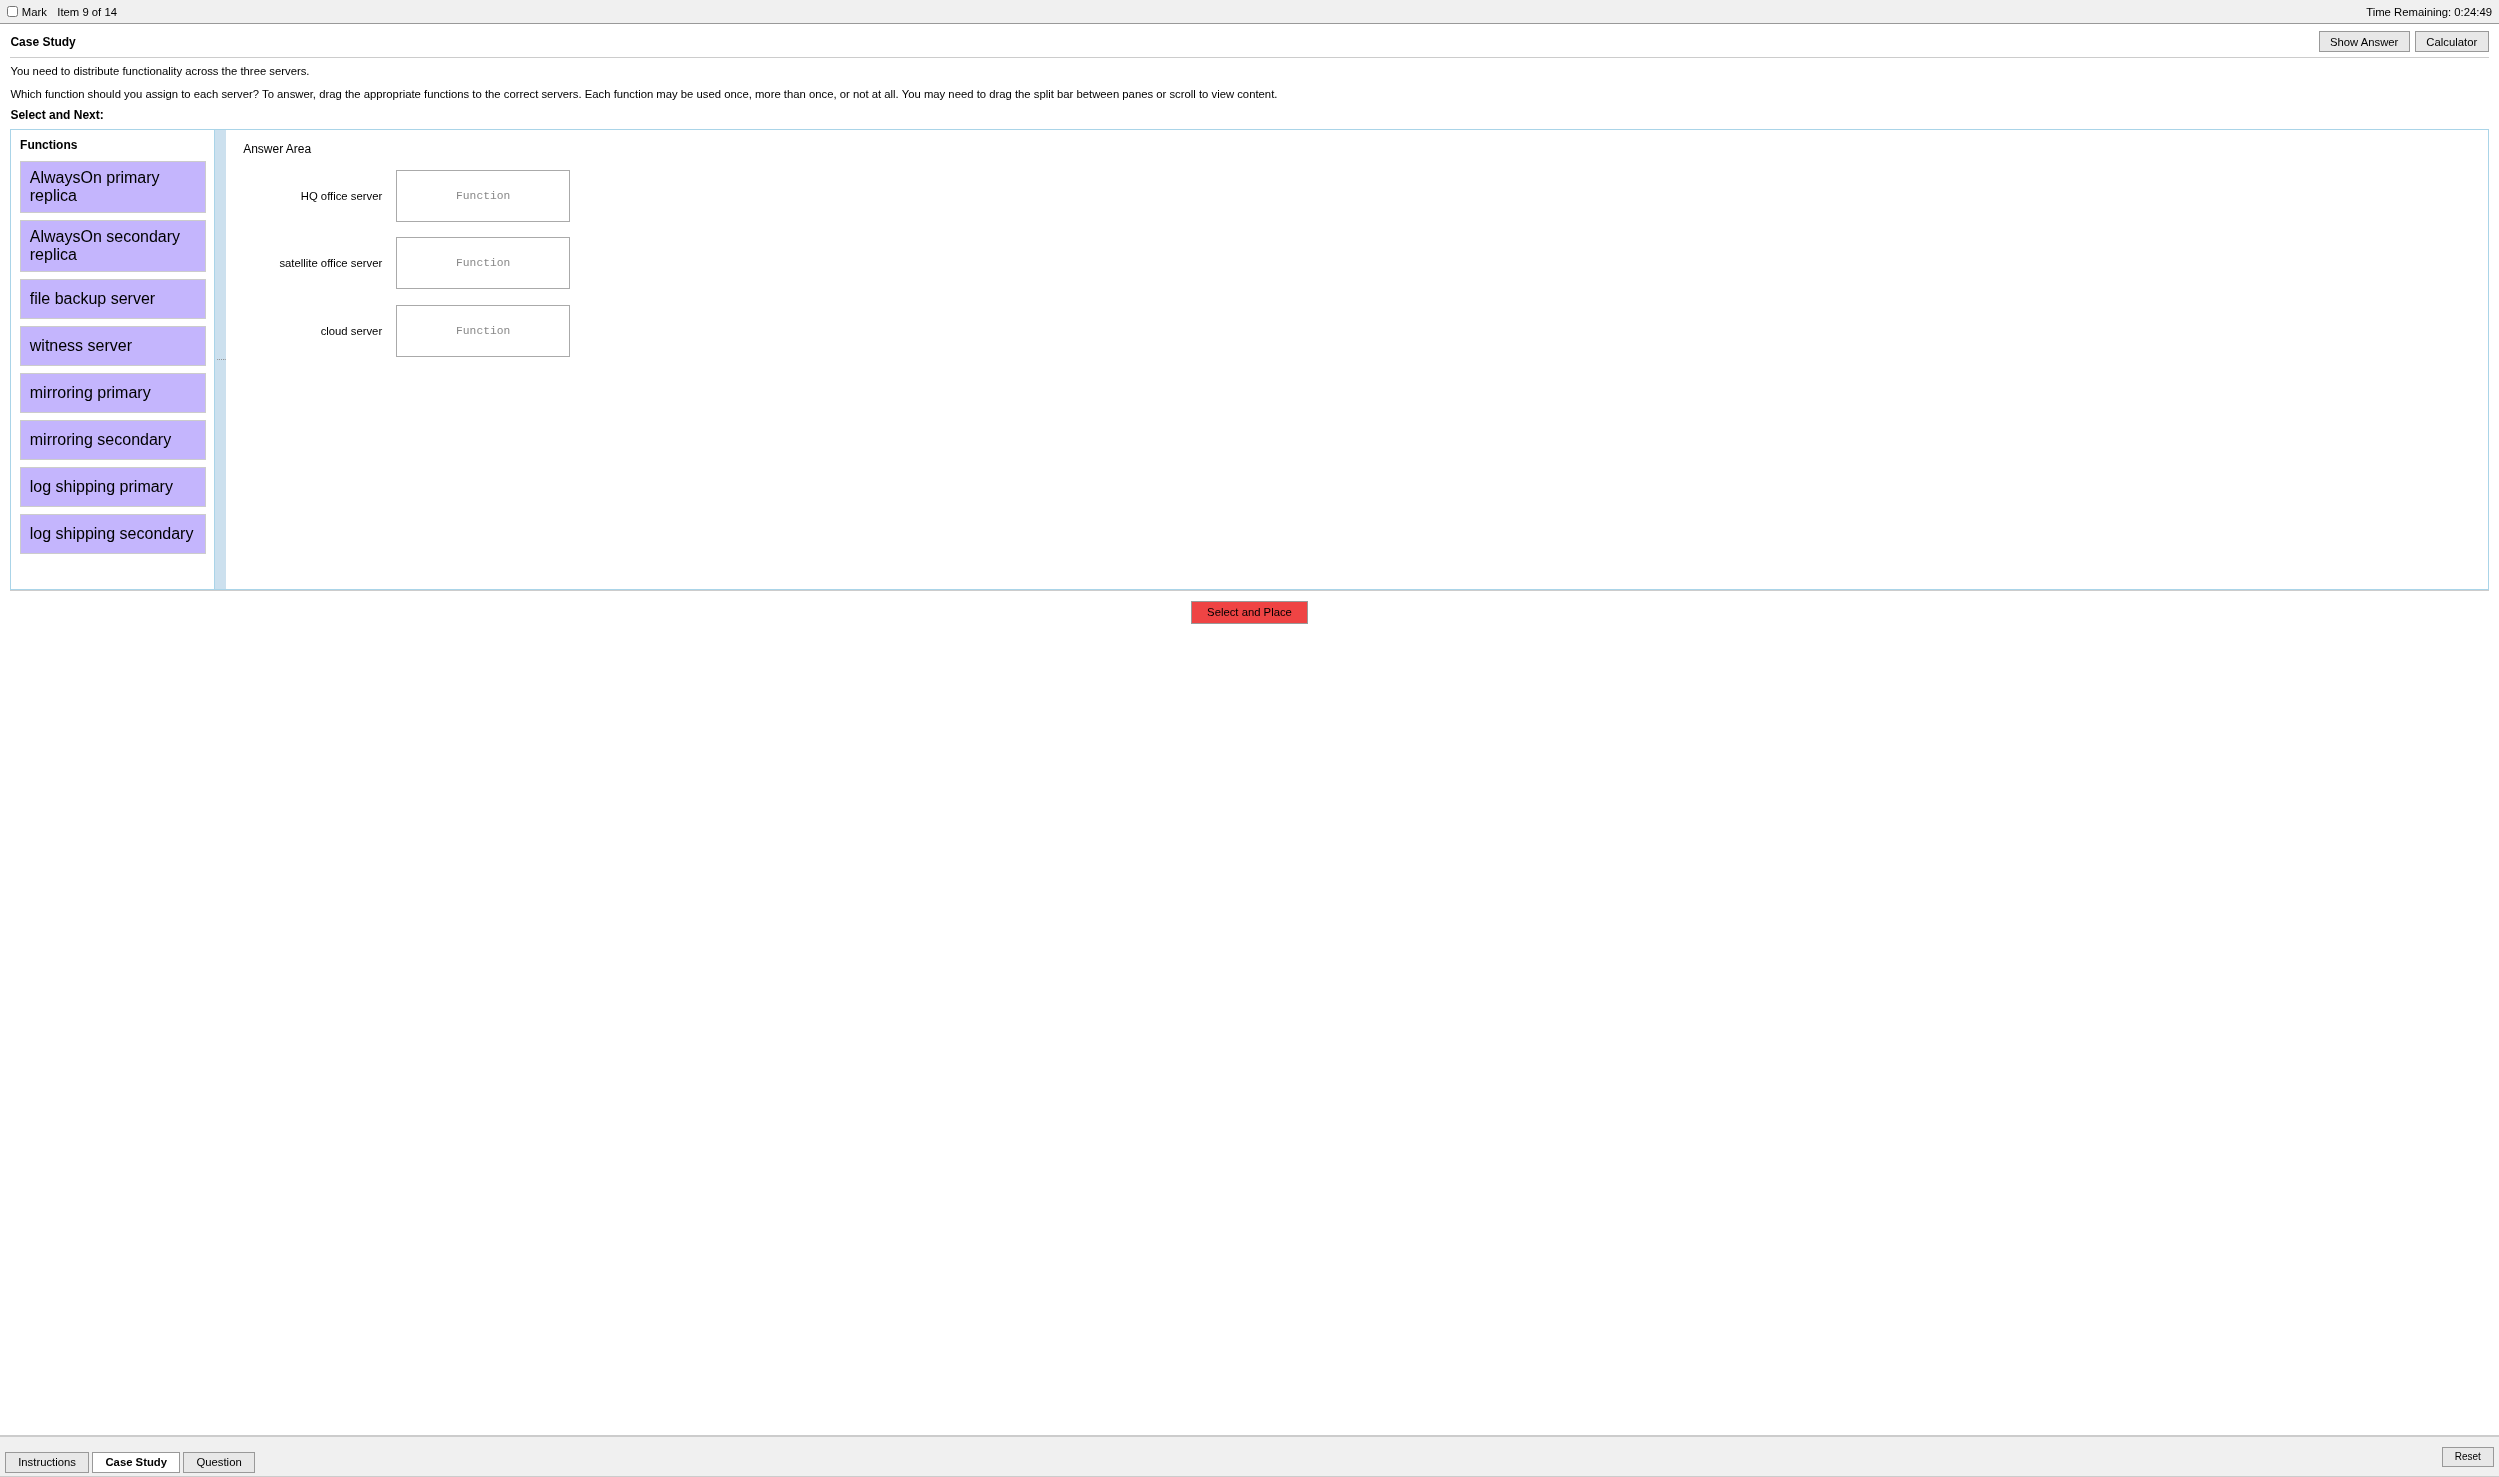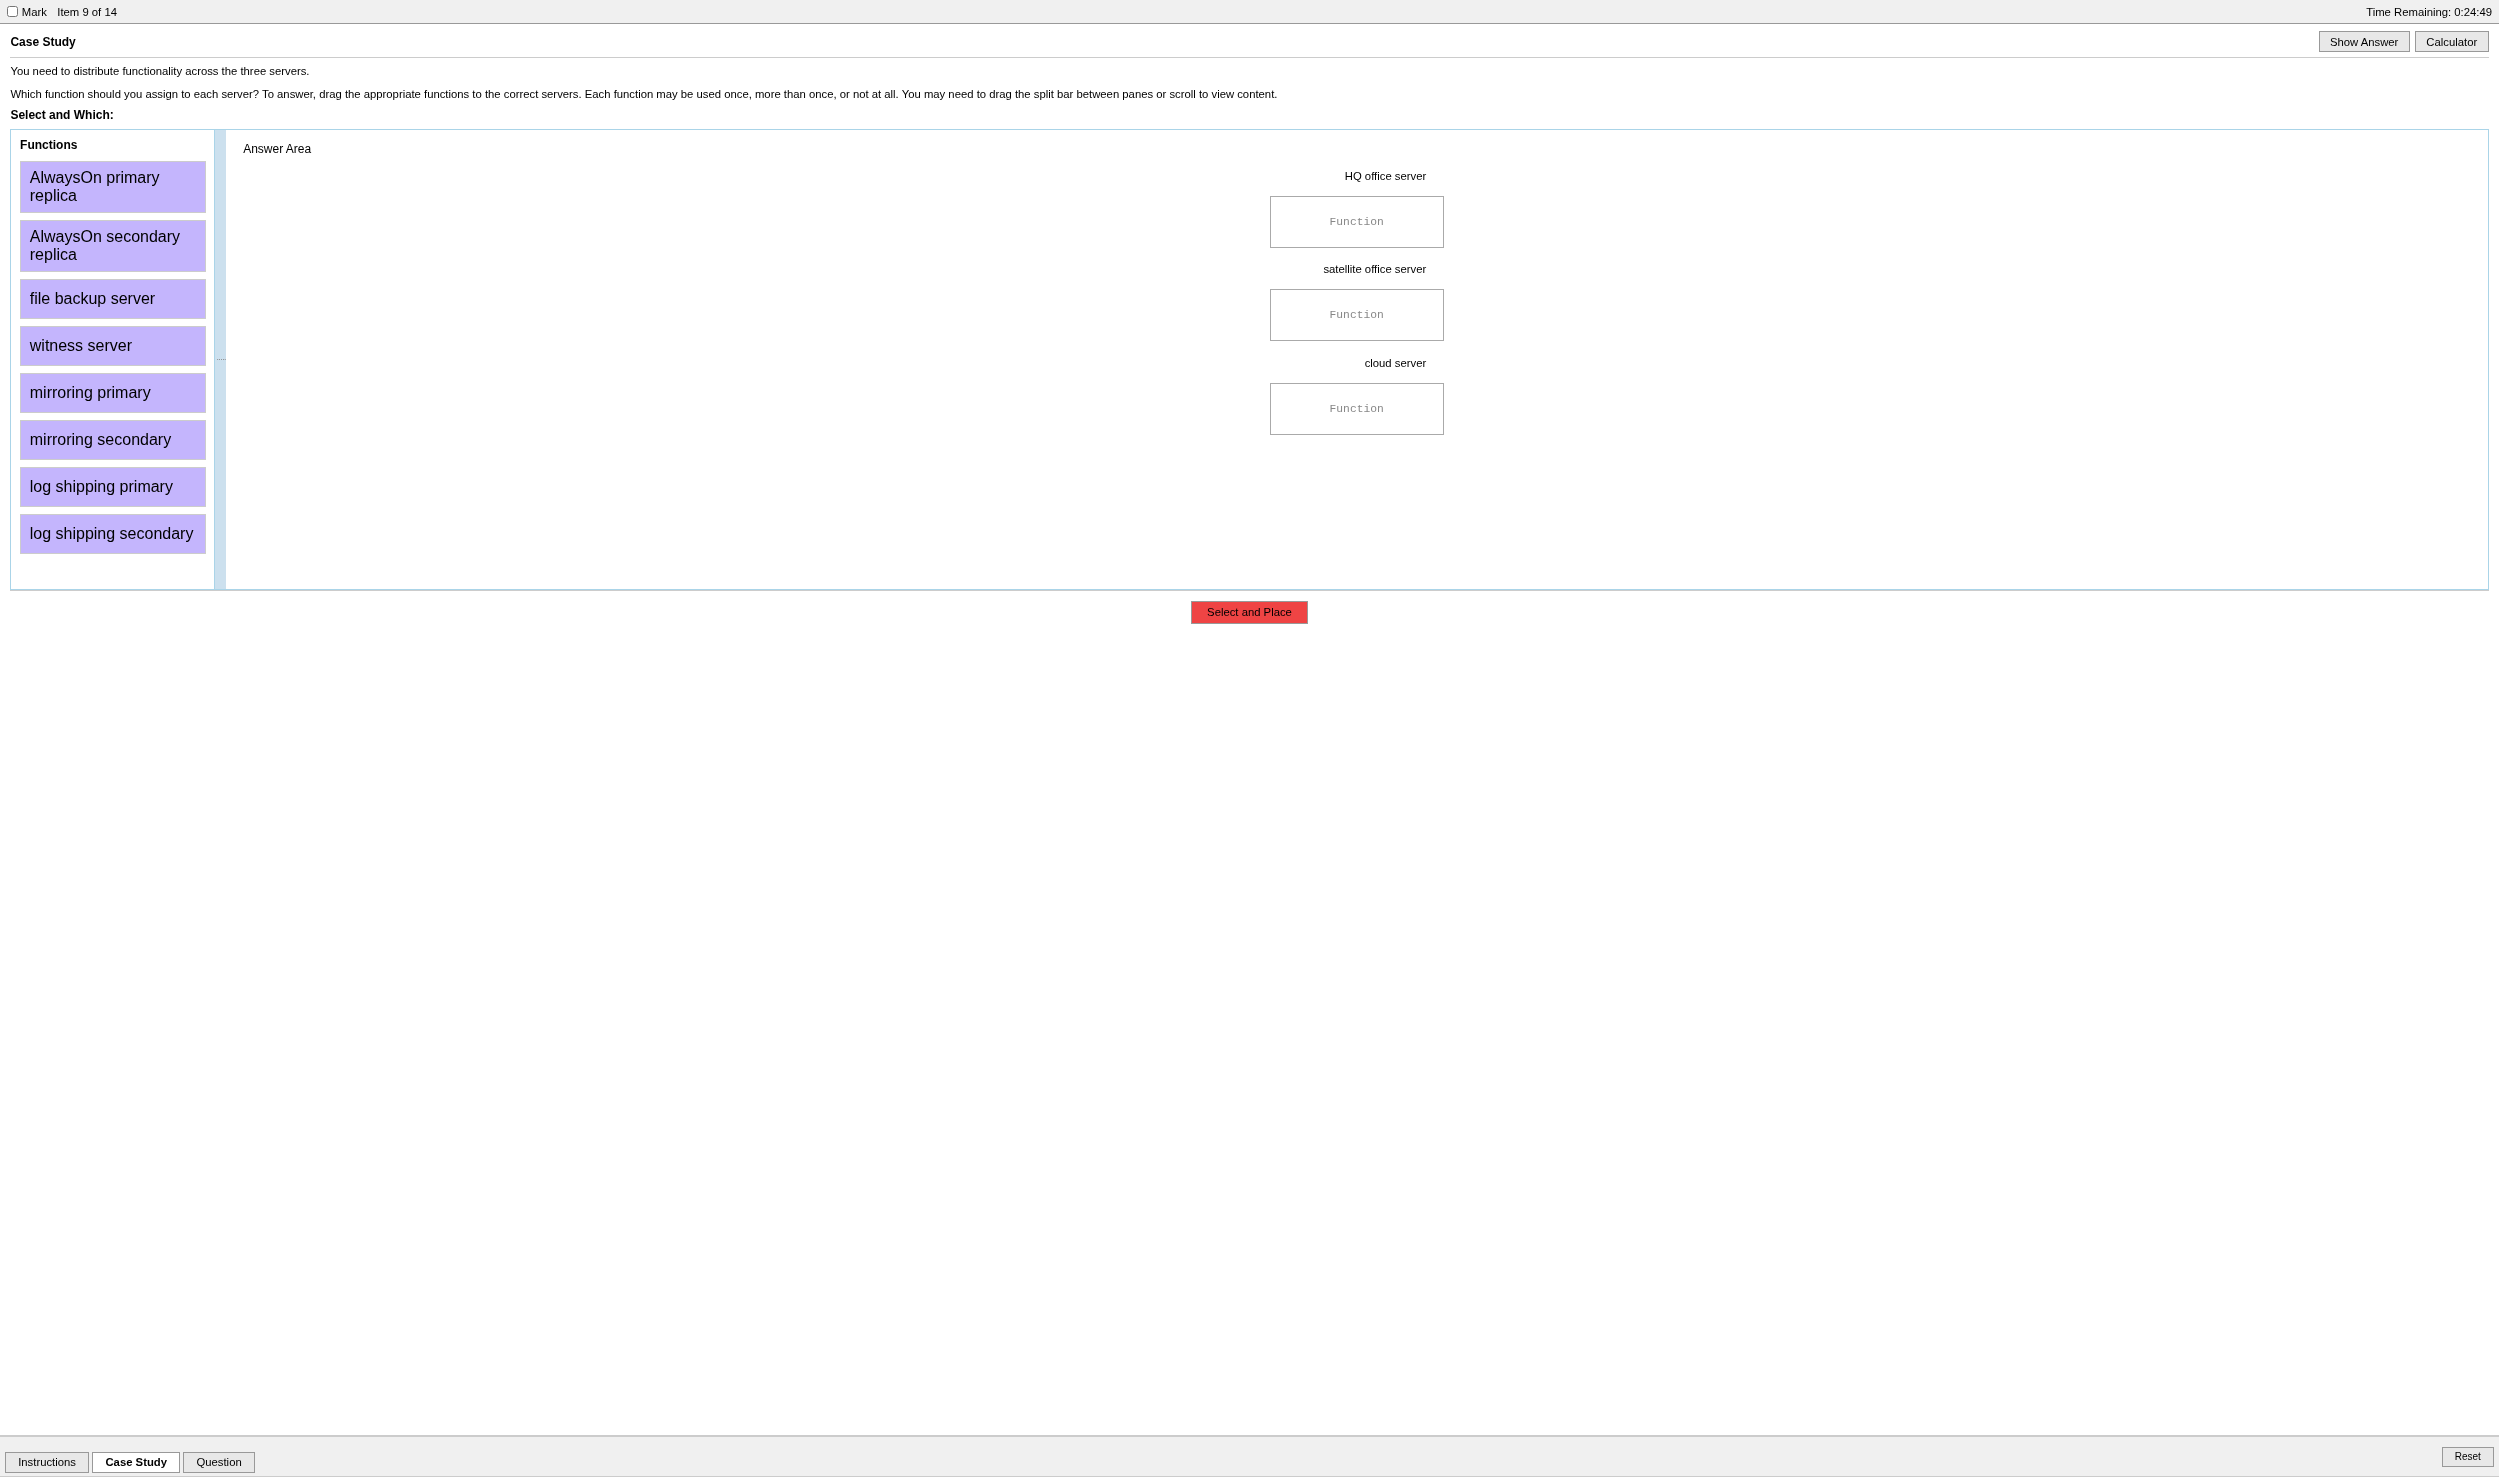--- a/index.html
+++ b/index.html
@@ -142,21 +142,20 @@
       font-weight: normal;
       font-size: 12px;
       margin-bottom: 14px;
     }
 
     .answer-row {
       display: flex;
       align-items: center;
       margin-bottom: 15.6px;
       gap: 14px;
-      flex-direction: column;
     }
     .server-label {
       width: 139px;
       text-align: right;
       font-size: 11.3px;
       flex-shrink: 0;
     }
     .drop-zone {
       width: 174px;
       min-height: 52px;
@@ -277,21 +276,21 @@
     <span class="case-study-title">Case Study</span>
     <div class="header-buttons">
       <button class="header-btn">Show Answer</button>
       <button class="header-btn">Calculator</button>
     </div>
   </div>
 
   <p class="question-text">You need to distribute functionality across the three servers.</p>
   <p class="question-text">Which function should you assign to each server? To answer, drag the appropriate functions to the correct servers. Each function may be used once, more than once, or not at all. You may need to drag the split bar between panes or scroll to view content.</p>
 
-  <p class="select-place-label">Select and Which:</p>
+  <p class="select-place-label">Select and Next:</p>
 
   <div class="drag-container">
 
     <div class="functions-panel">
       <div class="functions-title">Functions</div>
 
       <div class="function-item" draggable="true">AlwaysOn primary replica</div>
       <div class="function-item" draggable="true">AlwaysOn secondary replica</div>
       <div class="function-item" draggable="true">file backup server</div>
       <div class="function-item" draggable="true">witness server</div>

